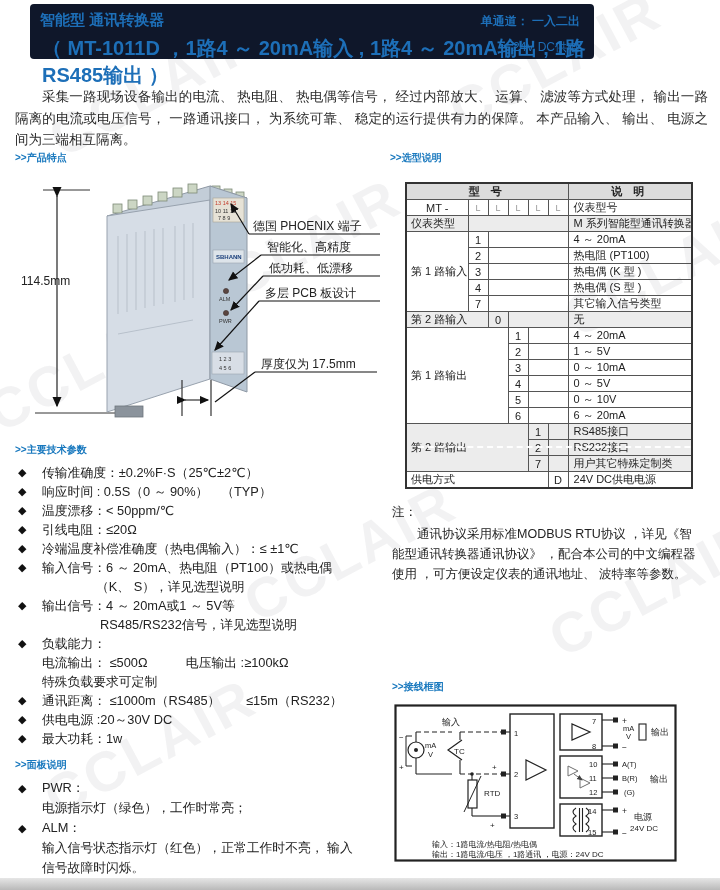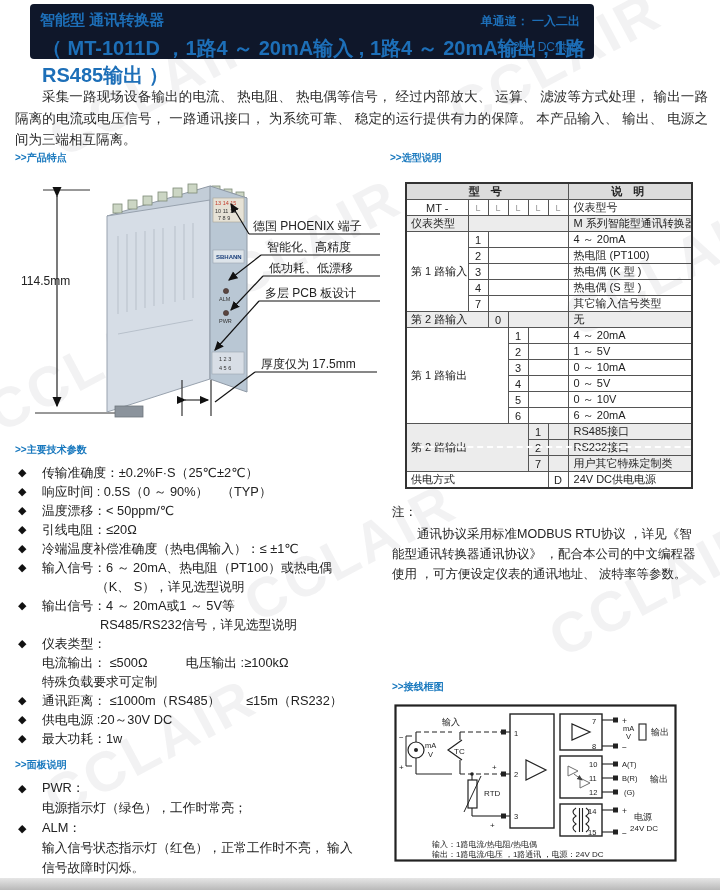--- a/index.html
+++ b/index.html
@@ -196,21 +196,21 @@
         <span class="ln">输入信号：6 ～ 20mA、热电阻（PT100）或热电偶</span>
         <span class="ln ind-a">（K、 S），详见选型说明</span>
       </div>
     <div class="spec-item">
         <span class="bullet">◆</span>
         <span class="ln">输出信号：4 ～ 20mA或1 ～ 5V等</span>
         <span class="ln ind-b">RS485/RS232信号，详见选型说明</span>
       </div>
     <div class="spec-item">
         <span class="bullet">◆</span>
-        <span class="ln">仪表类型：</span>
+        <span class="ln">负载能力：</span>
         <span class="ln">电流输出： ≤500Ω　　　电压输出 :≥100kΩ</span>
         <span class="ln">特殊负载要求可定制</span>
       </div>
     <div class="spec-item">
         <span class="bullet">◆</span>
         <span class="ln">通讯距离： ≤1000m（RS485）　　≤15m（RS232）</span>
       </div>
     <div class="spec-item">
         <span class="bullet">◆</span>
         <span class="ln">供电电源 :20～30V DC</span>

